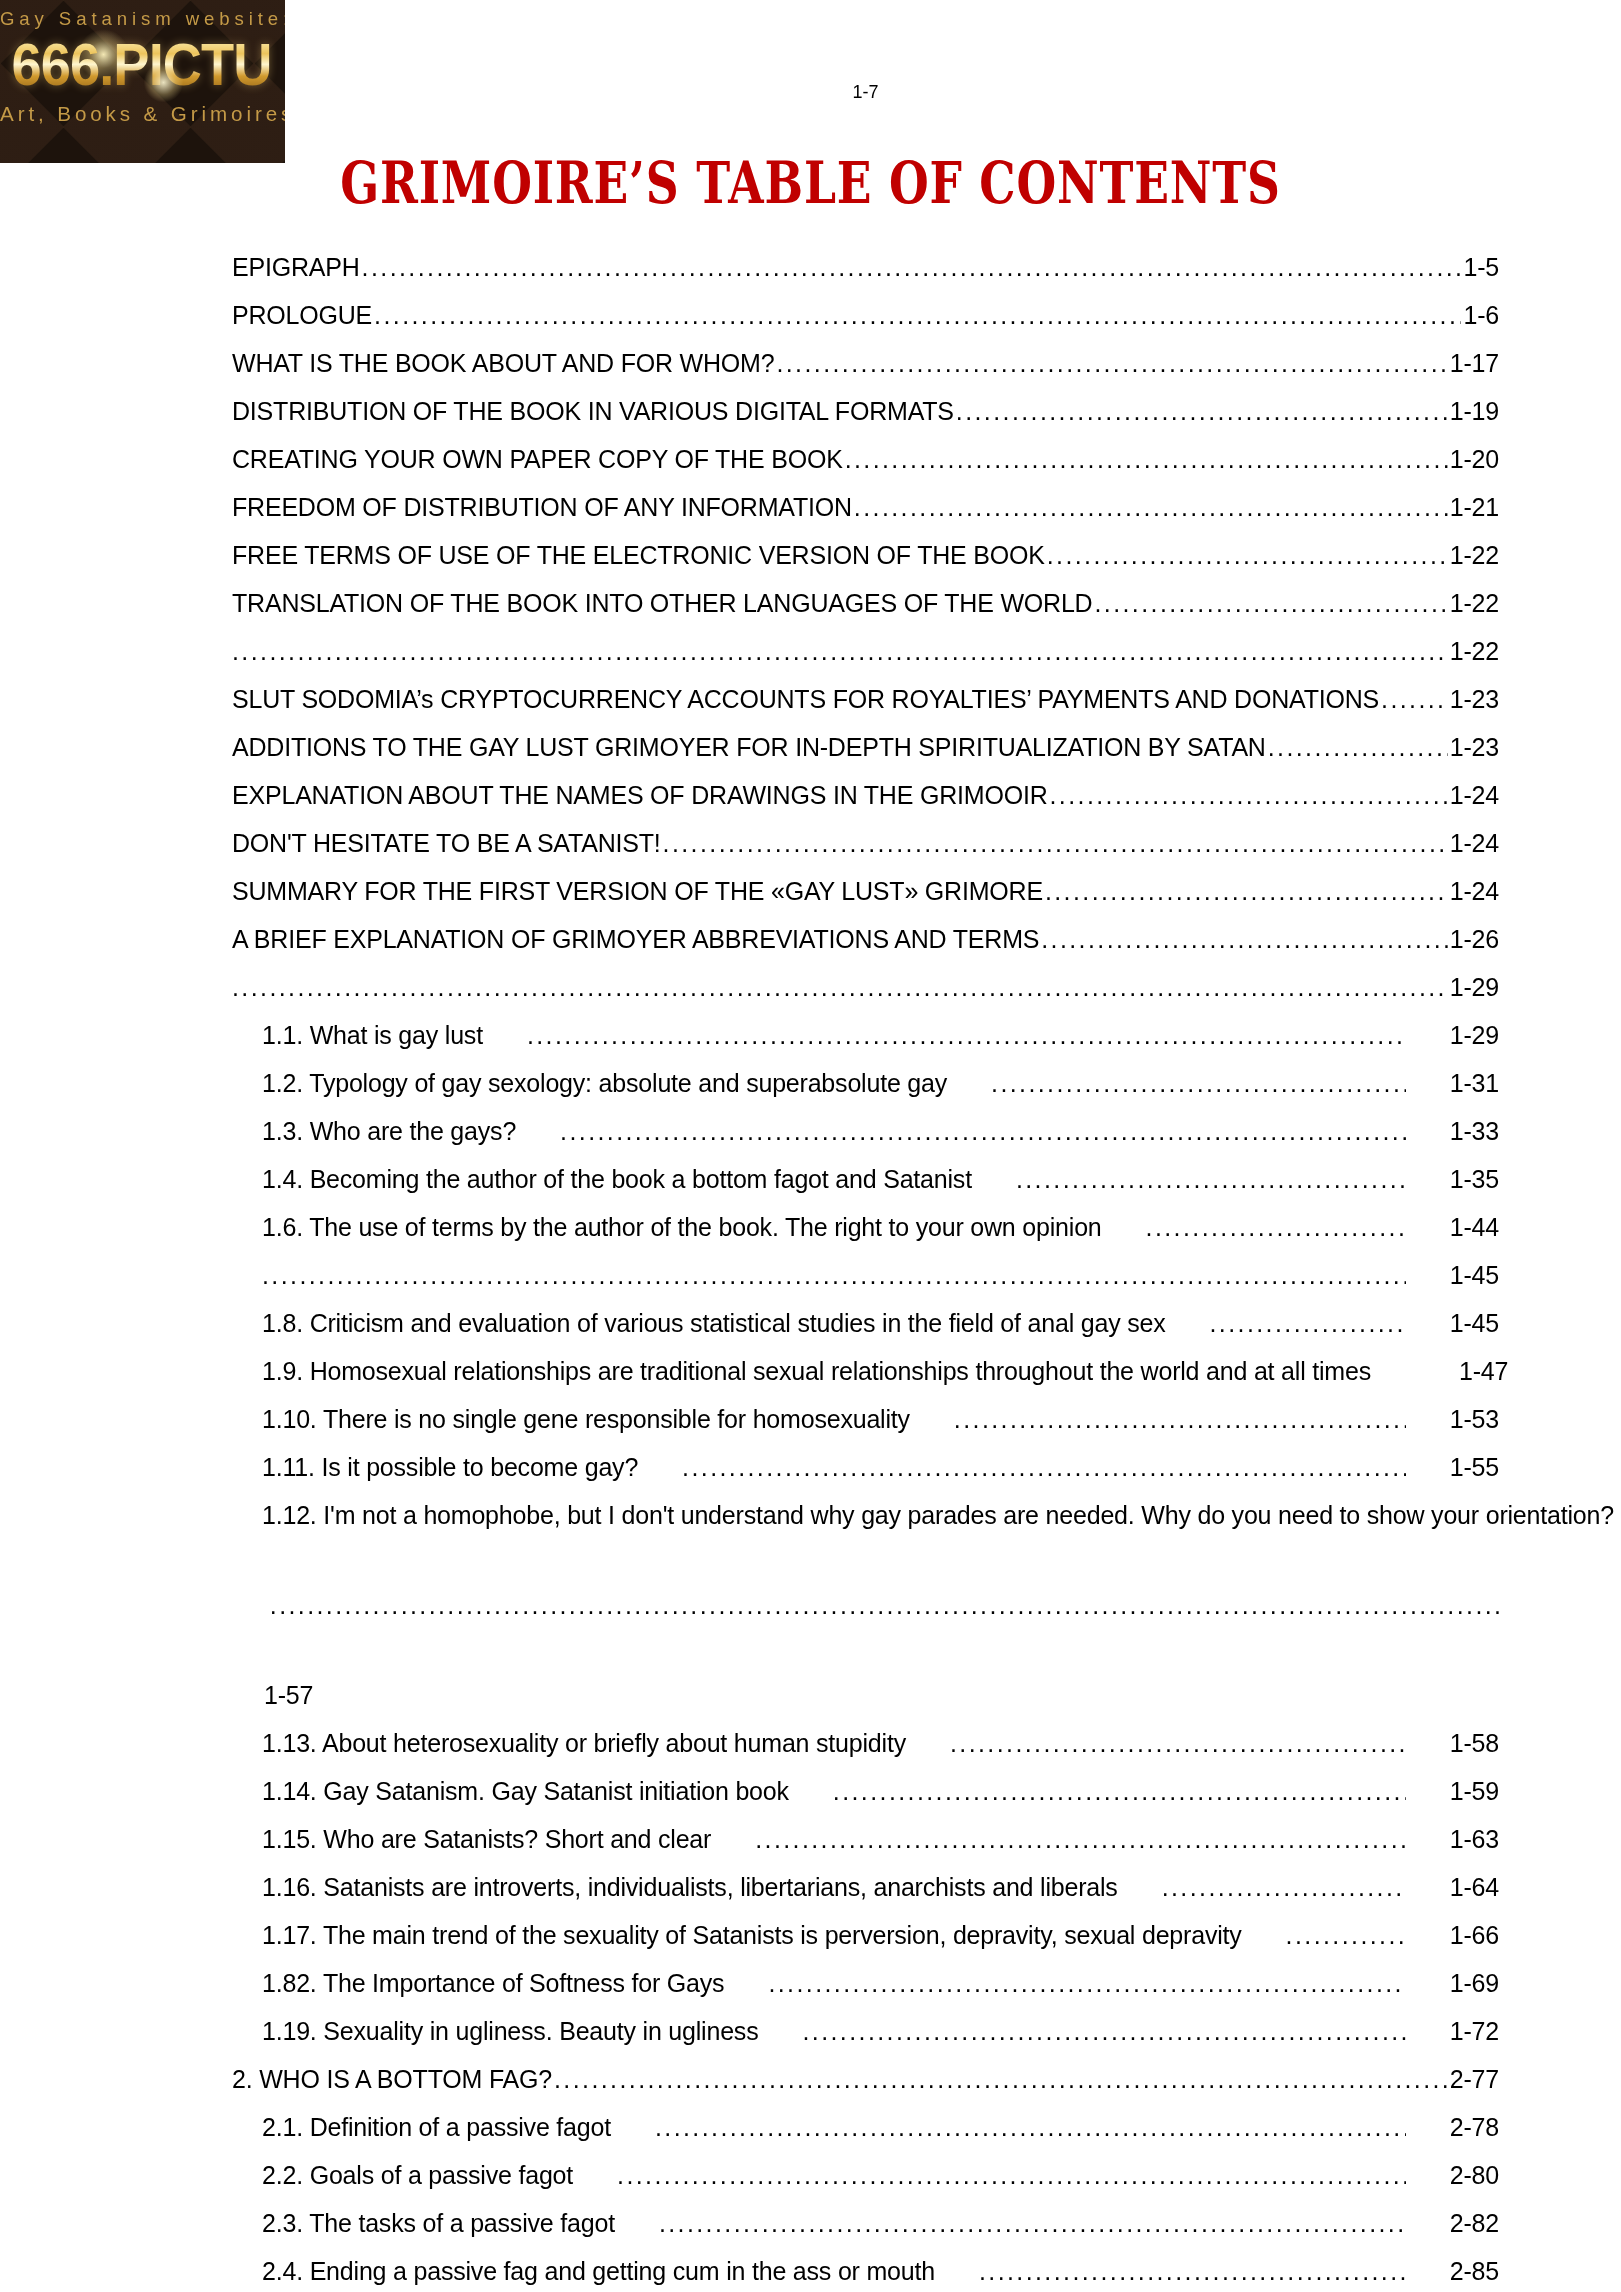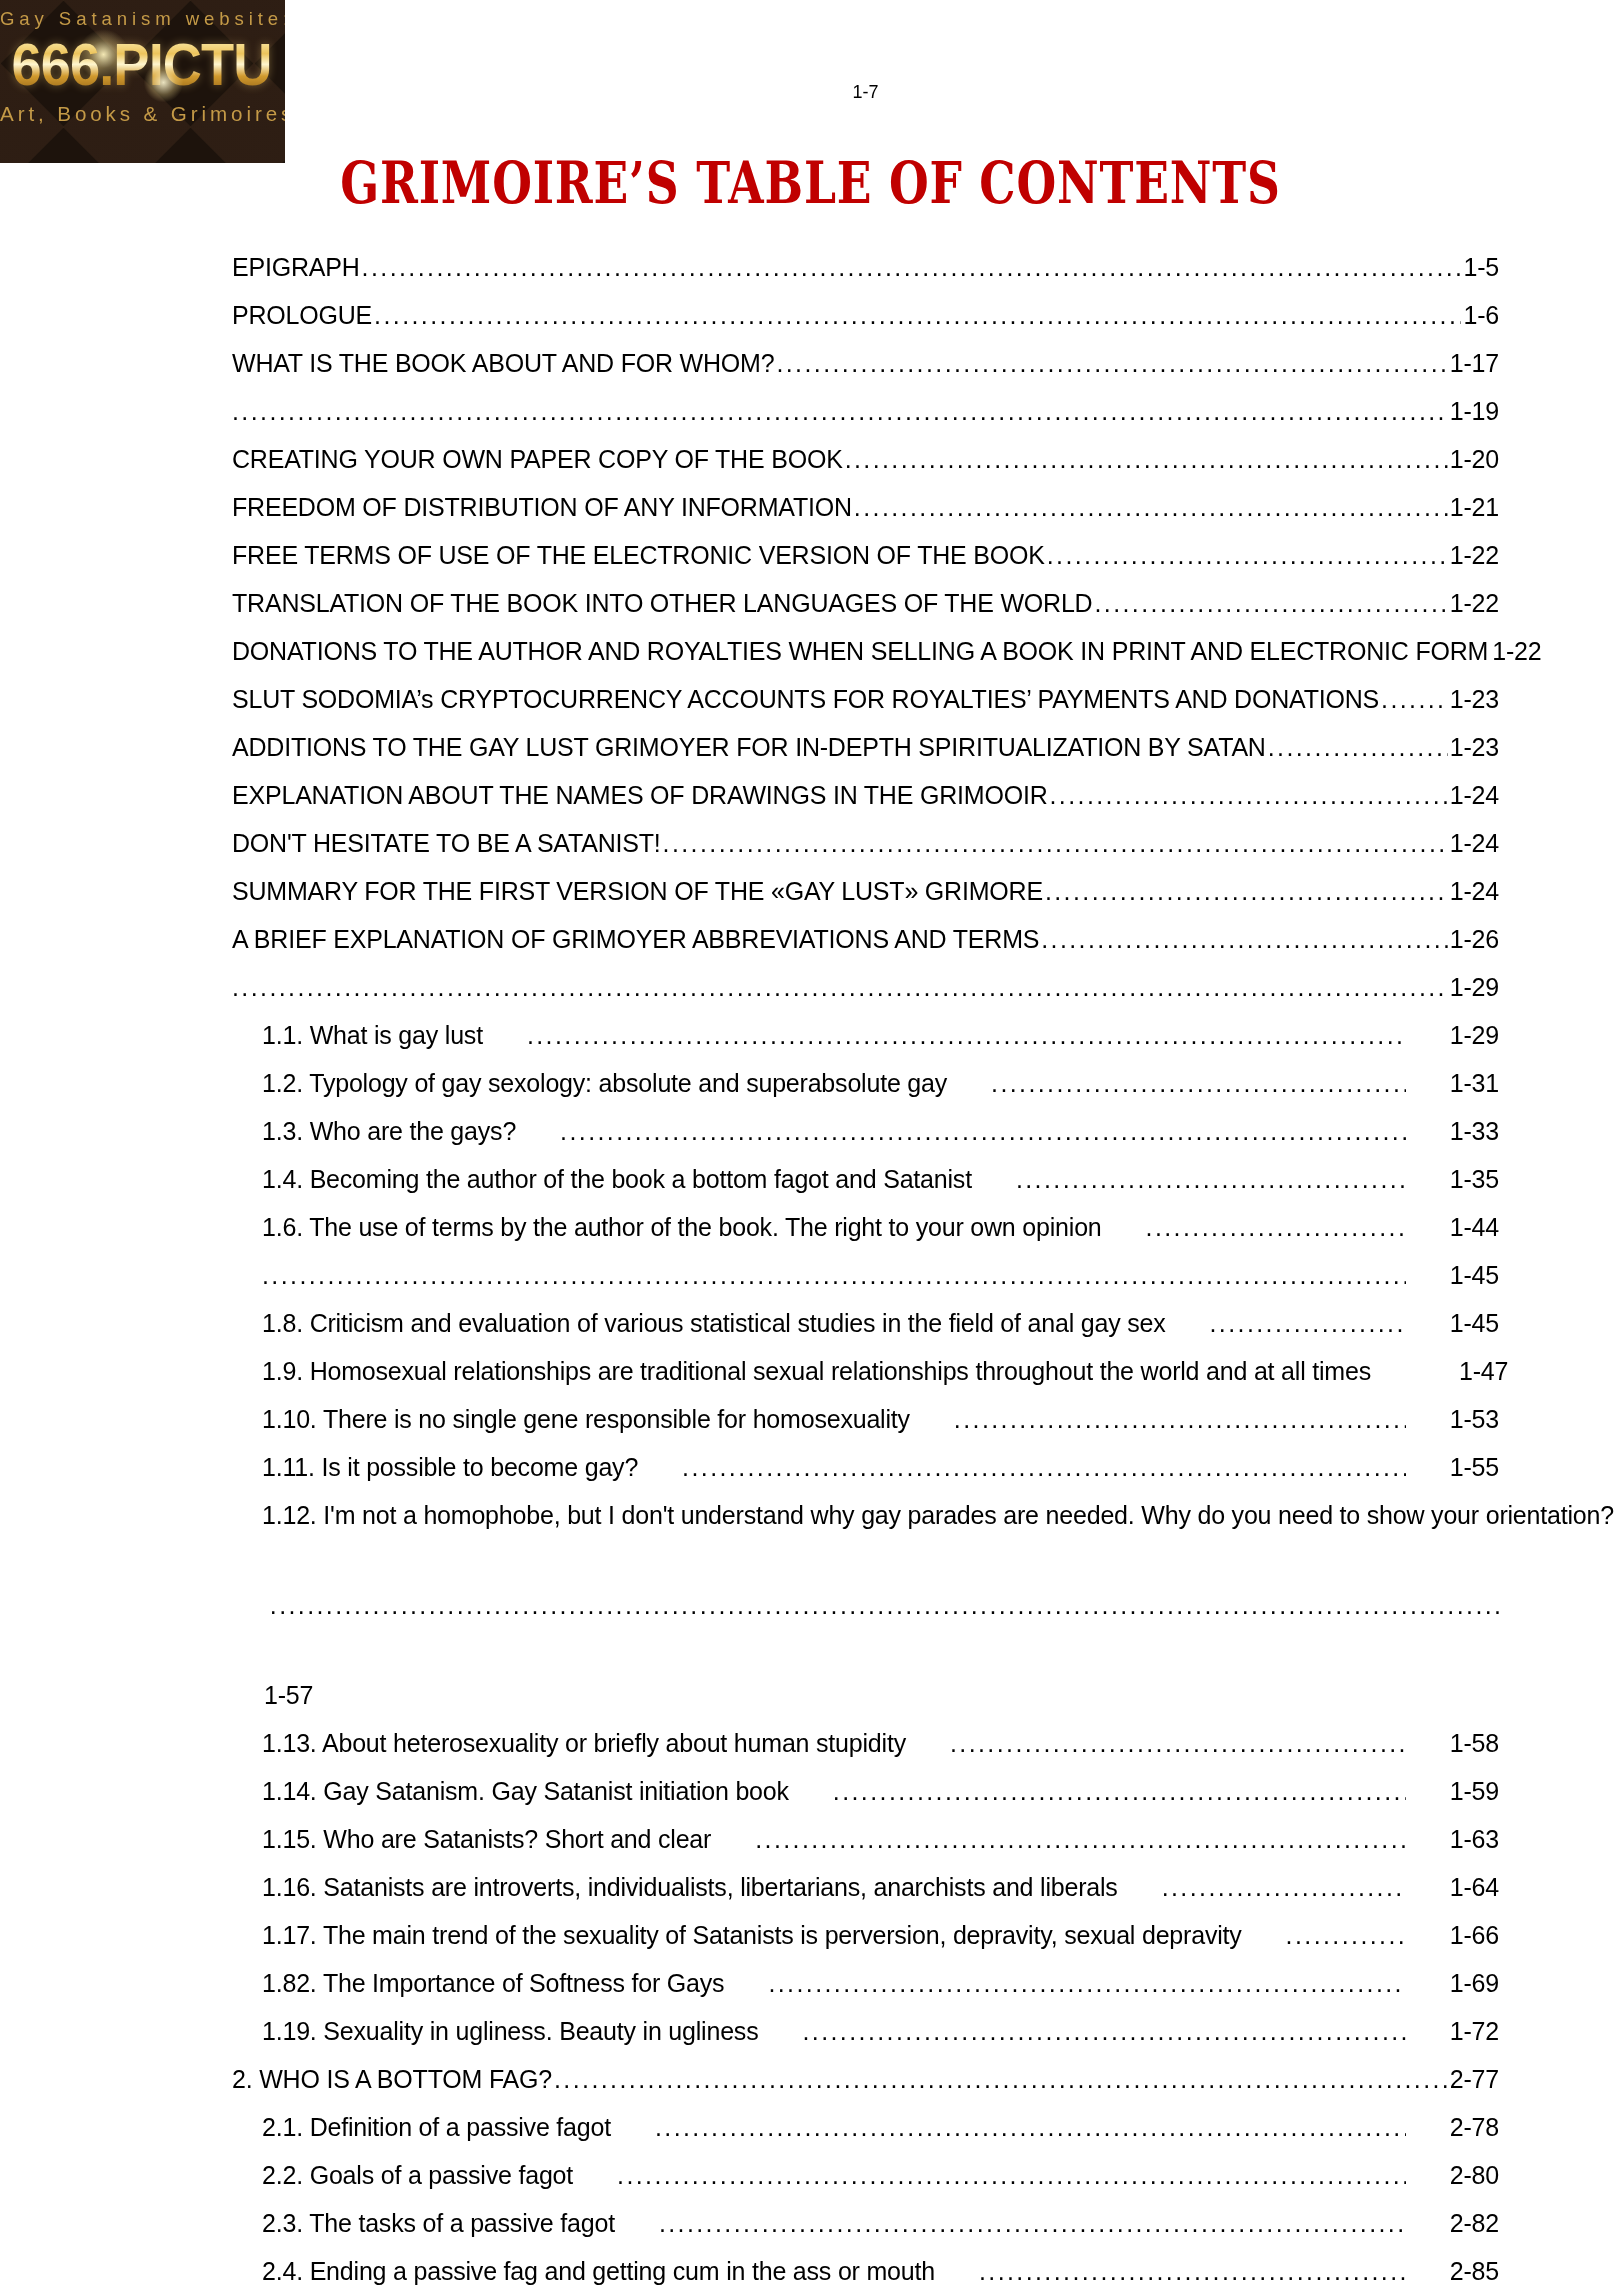--- a/index.html
+++ b/index.html
@@ -134,20 +134,21 @@
         <span class="label">PROLOGUE</span>
         <span class="leader"></span>
         <span class="pg">1-6</span>
       </div>
       <div class="entry lvl0">
         <span class="label">WHAT IS THE BOOK ABOUT AND FOR WHOM?</span>
         <span class="leader"></span>
         <span class="pg">1-17</span>
       </div>
       <div class="entry lvl0">
+        <span class="label">DISTRIBUTION OF THE BOOK IN VARIOUS DIGITAL FORMATS</span>
         <span class="leader"></span>
         <span class="pg">1-19</span>
       </div>
       <div class="entry lvl0">
         <span class="label">CREATING YOUR OWN PAPER COPY OF THE BOOK</span>
         <span class="leader"></span>
         <span class="pg">1-20</span>
       </div>
       <div class="entry lvl0">
         <span class="label">FREEDOM OF DISTRIBUTION OF ANY INFORMATION</span>
@@ -158,21 +159,20 @@
         <span class="label">FREE TERMS OF USE OF THE ELECTRONIC VERSION OF THE BOOK</span>
         <span class="leader"></span>
         <span class="pg">1-22</span>
       </div>
       <div class="entry lvl0">
         <span class="label">TRANSLATION OF THE BOOK INTO OTHER LANGUAGES OF THE WORLD</span>
         <span class="leader"></span>
         <span class="pg">1-22</span>
       </div>
       <div class="entry lvl0">
-        <span class="label">DONATIONS TO THE AUTHOR AND ROYALTIES WHEN SELLING A BOOK IN PRINT AND ELECTRONIC FORM</span>
         <span class="leader"></span>
         <span class="pg">1-22</span>
       </div>
       <div class="entry lvl0">
         <span class="label">SLUT SODOMIA’s CRYPTOCURRENCY ACCOUNTS FOR ROYALTIES’ PAYMENTS AND DONATIONS</span>
         <span class="leader"></span>
         <span class="pg">1-23</span>
       </div>
       <div class="entry lvl0">
         <span class="label">ADDITIONS TO THE GAY LUST GRIMOYER FOR IN-DEPTH SPIRITUALIZATION BY SATAN</span>

